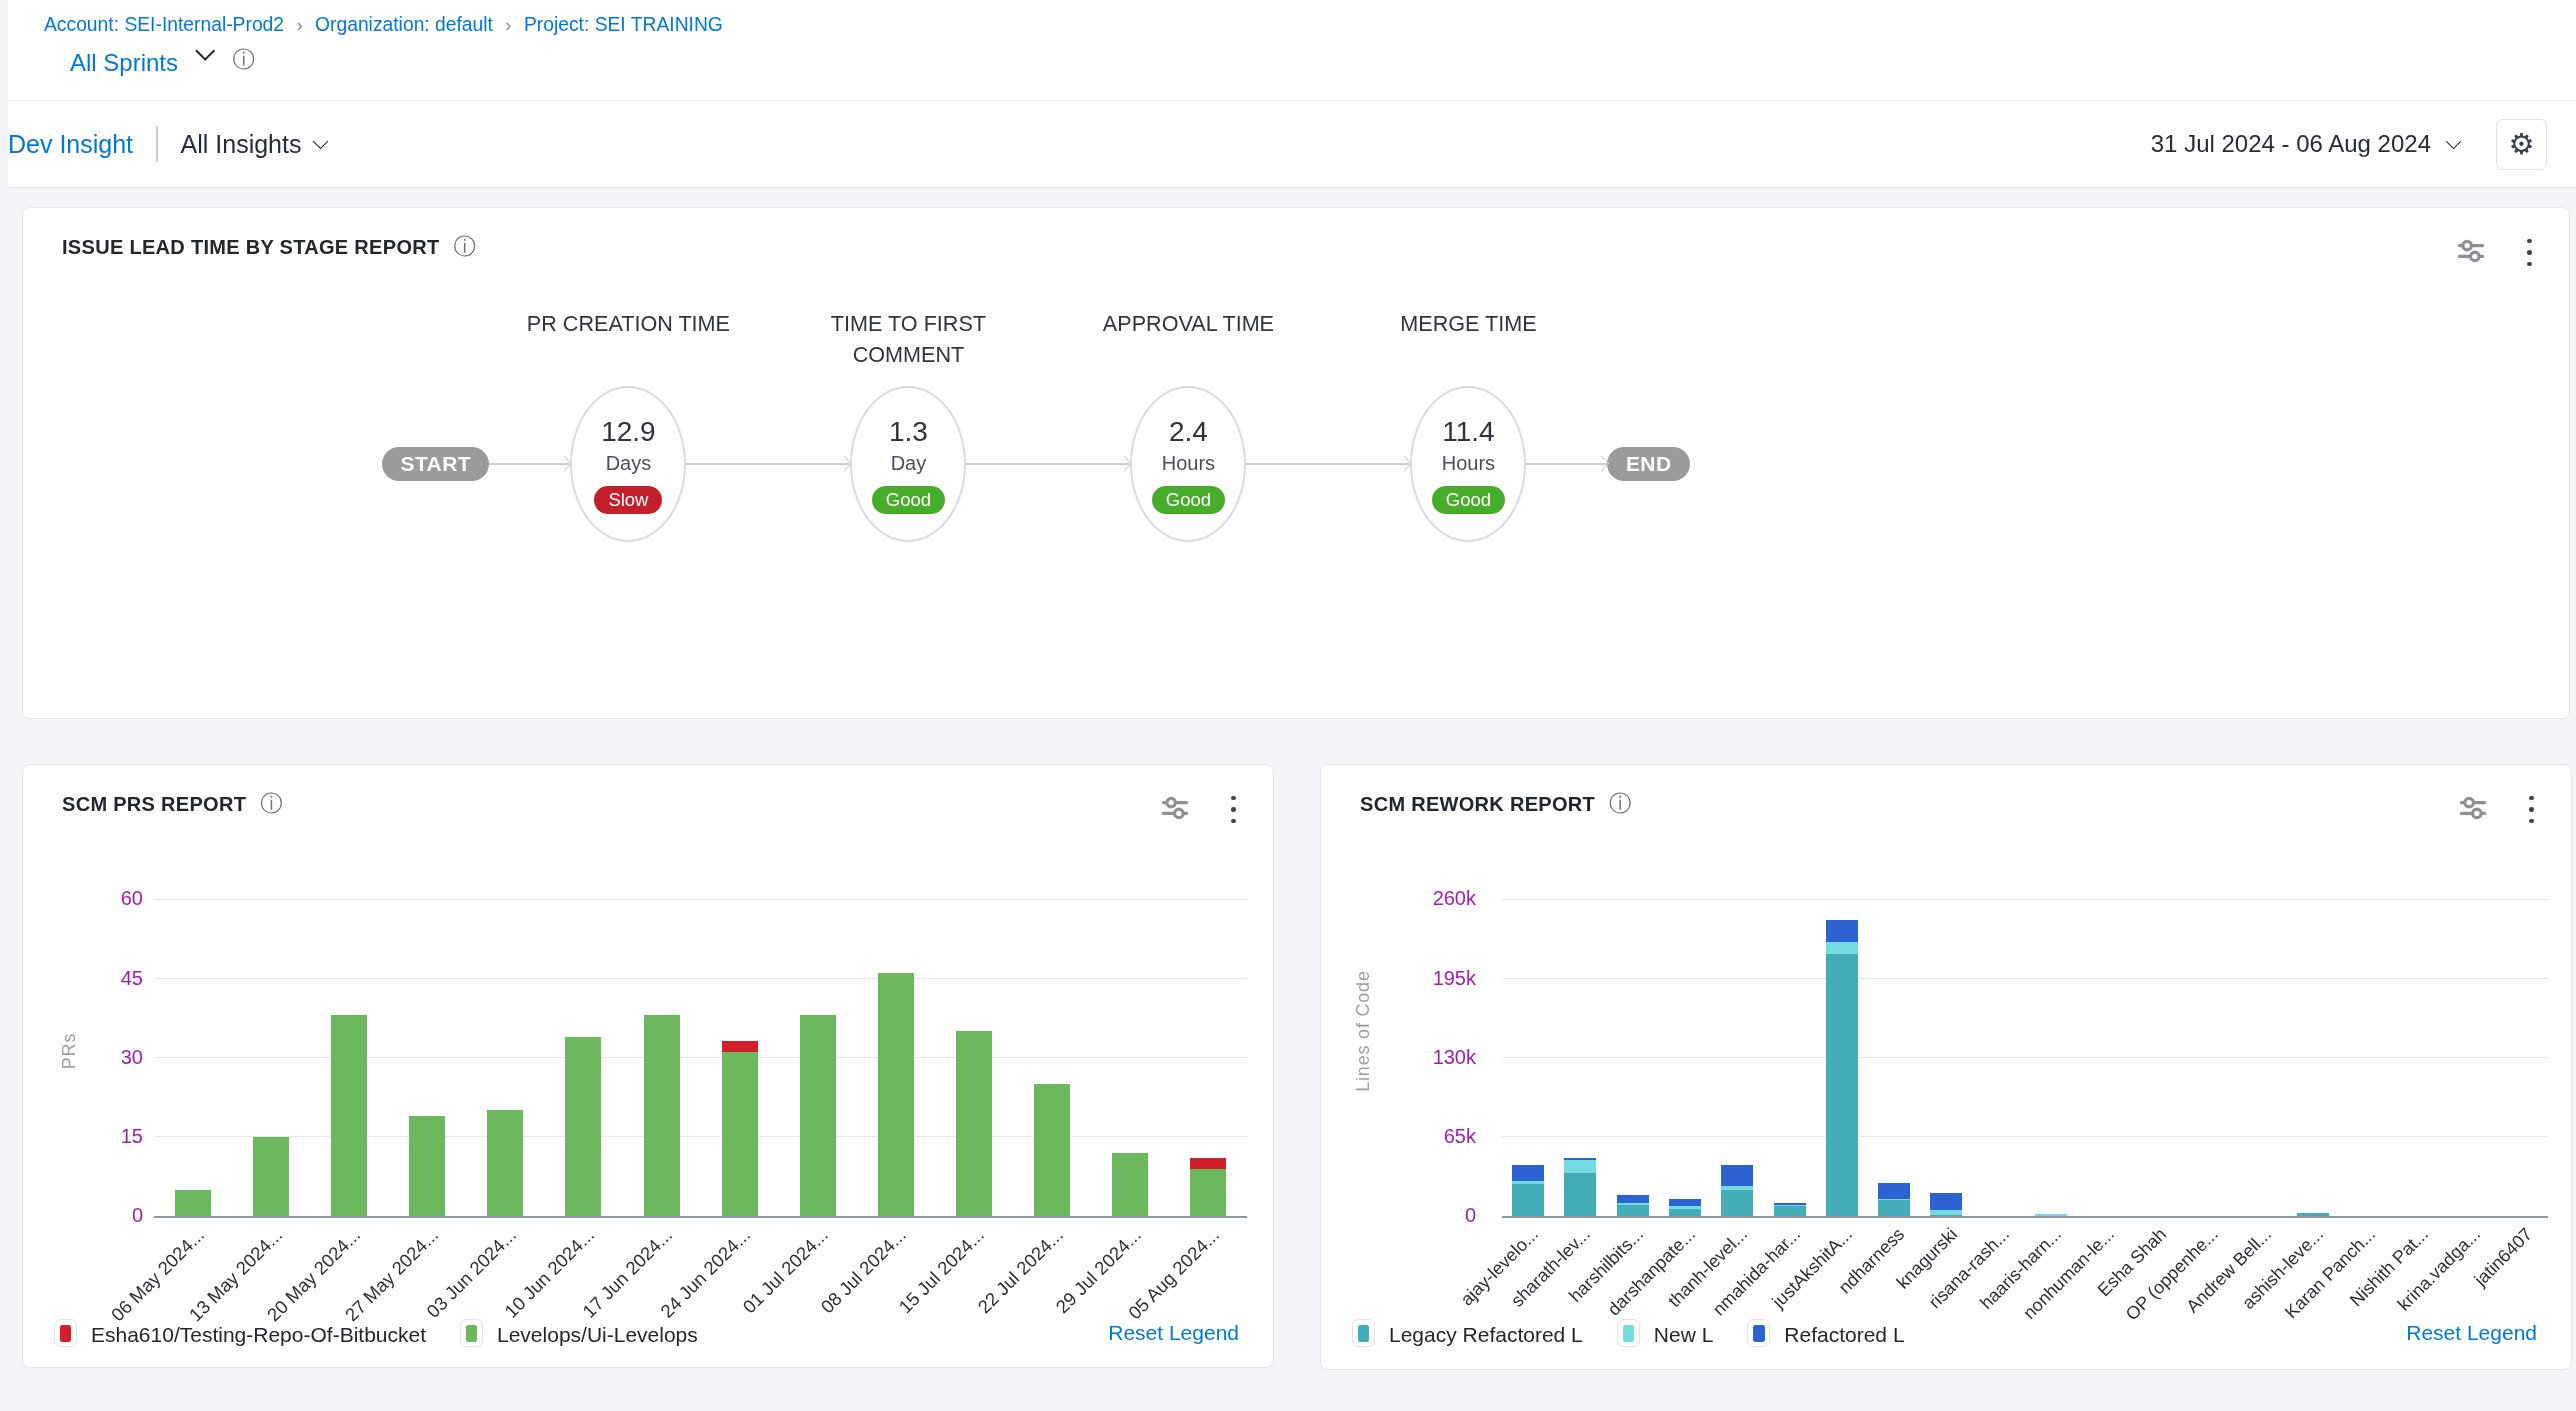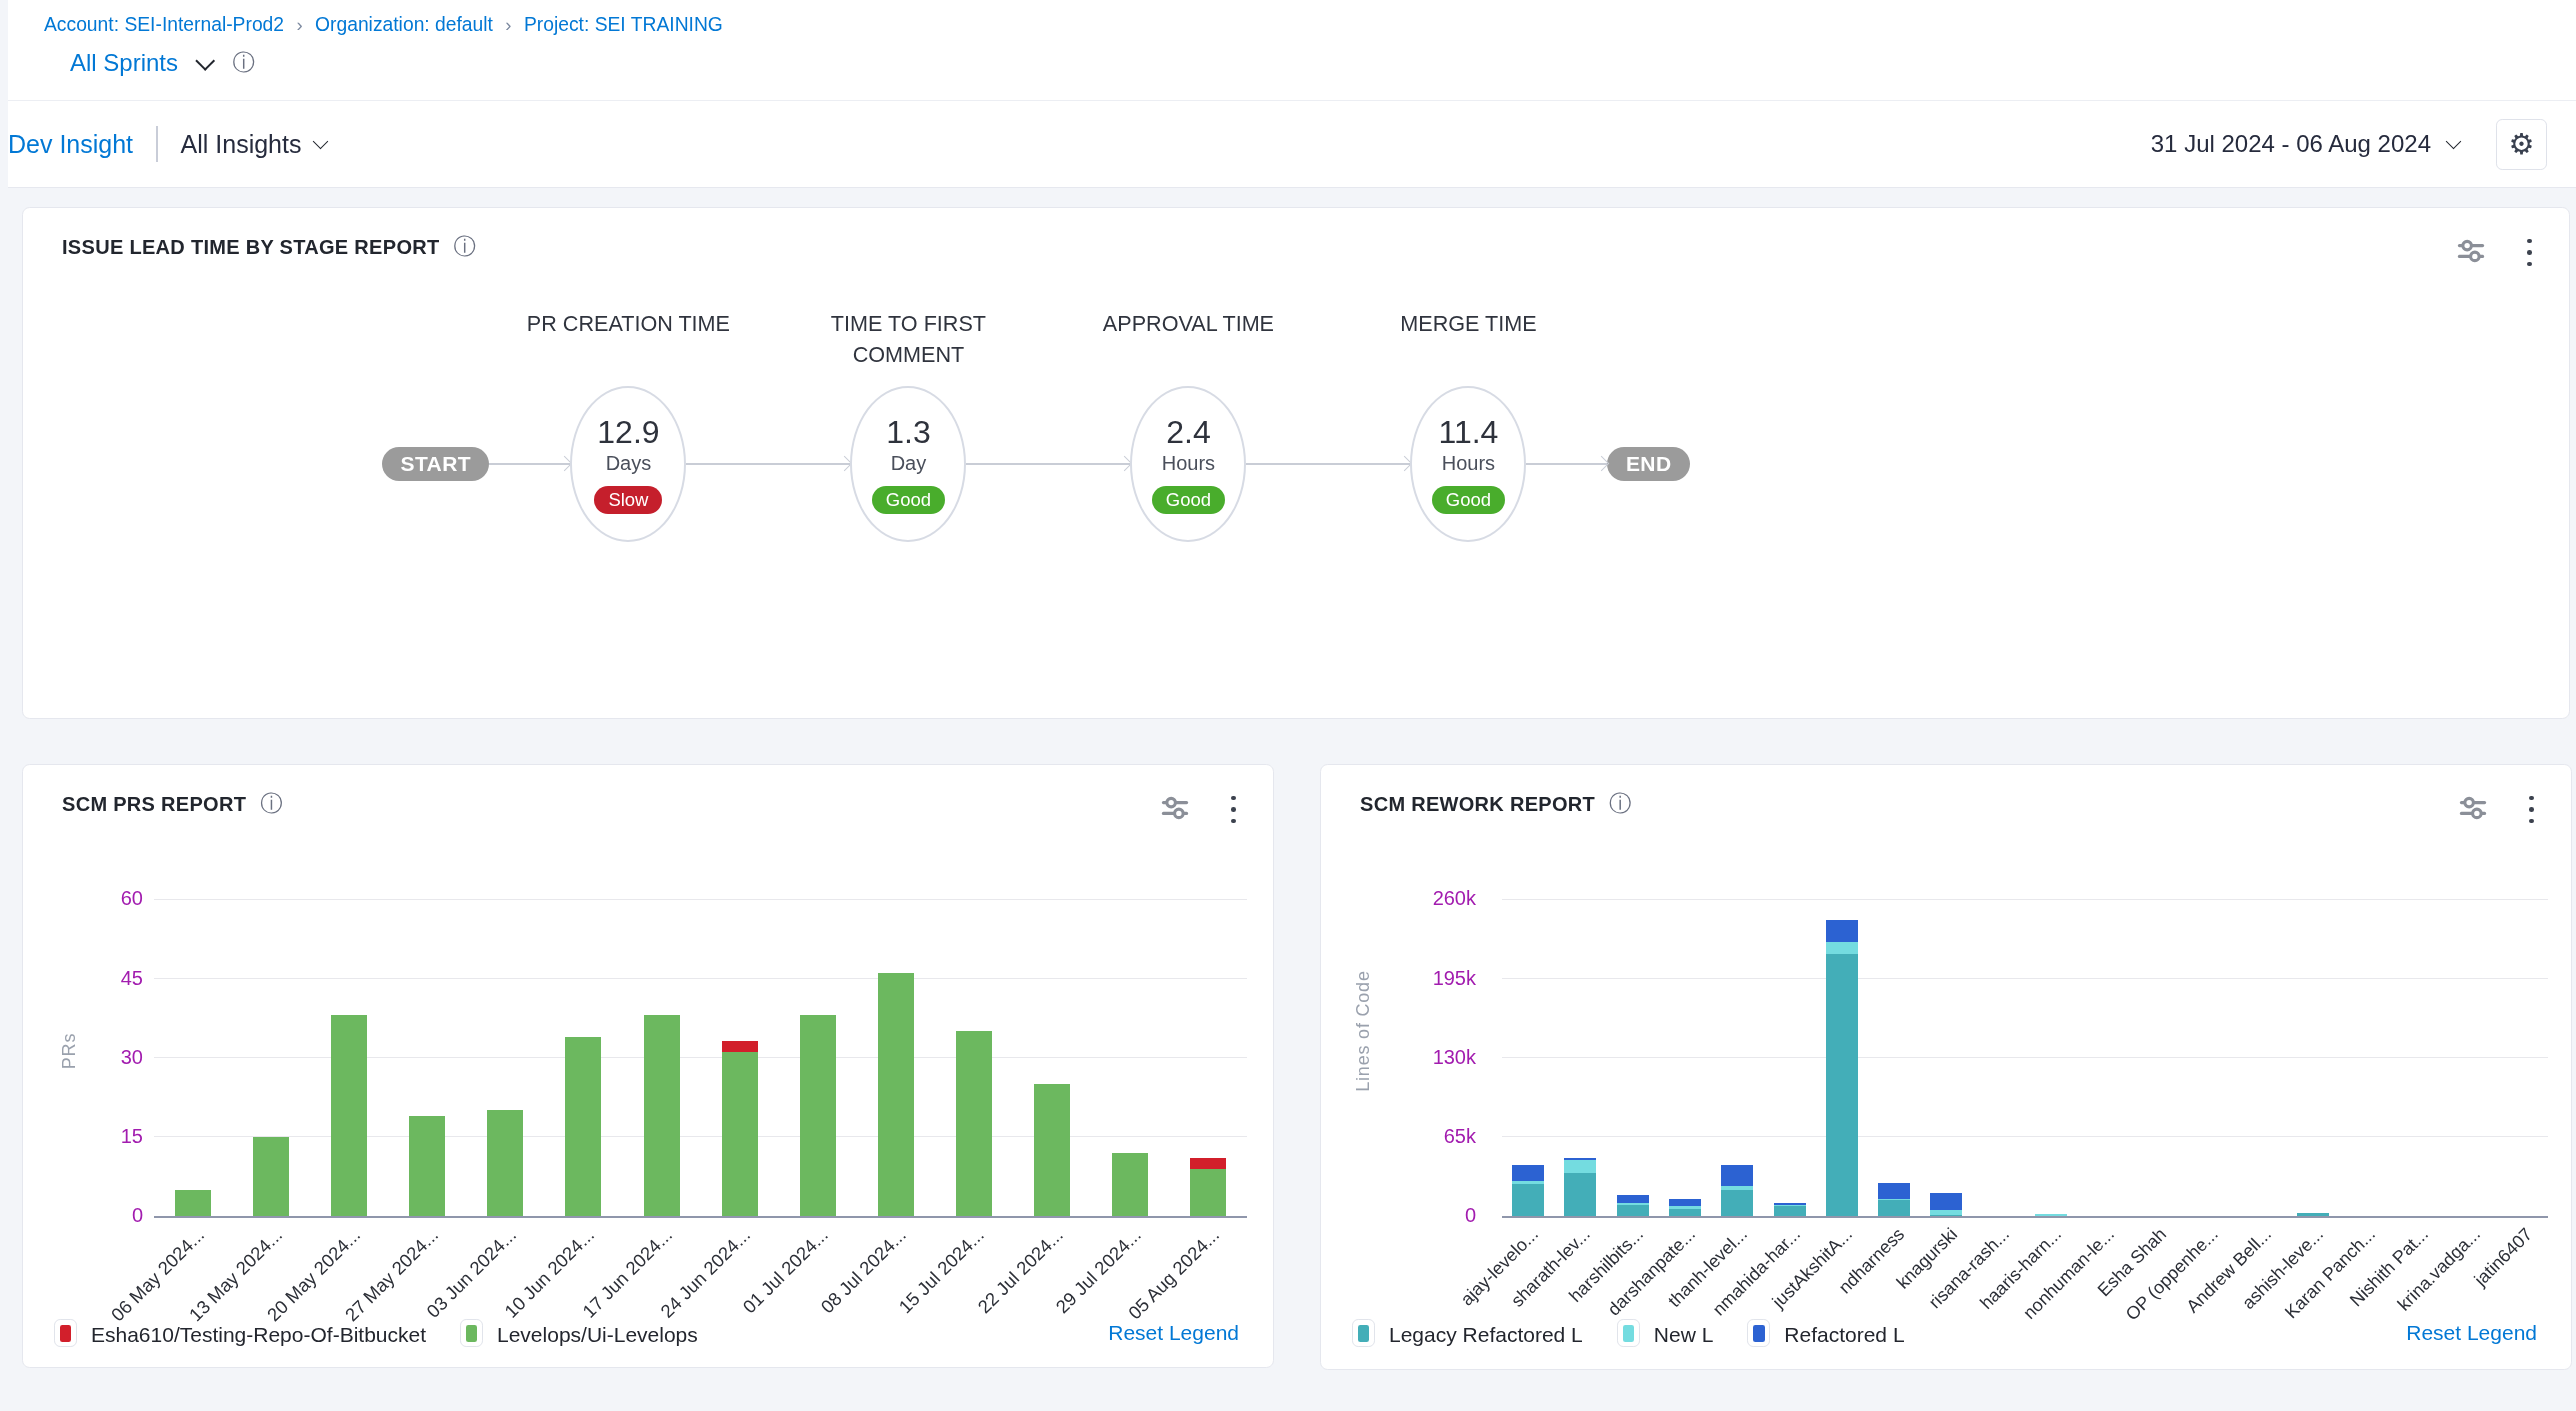--- a/index.html
+++ b/index.html
@@ -4,21 +4,21 @@
 <style>
   html,body{margin:0;padding:0;}
   body{font-family:"Liberation Sans",sans-serif;background:#f3f5f9;}
   .page{position:relative;width:2576px;height:1412px;background:#f3f5f9;overflow:hidden;margin-left:8px;}
 
   
   .topbar{position:absolute;left:0;top:0;width:2576px;height:100px;background:#fff;}
   .breadcrumb{position:absolute;left:36px;top:14px;display:flex;align-items:center;gap:12.4px;font-size:19.3px;}
   .crumb{color:#0278d5;cursor:pointer;}
   .crumb-sep{color:#7d8aa0;font-size:18.5px;}
-  .sprint-row{position:absolute;left:62px;top:49px;display:flex;align-items:center;gap:20px;}
+  .sprint-row{position:absolute;left:62px;top:49px;display:flex;align-items:flex-start;gap:20px;}
   .sprint-label{font-size:24px;font-weight:500;color:#0278d5;}
   .chev{display:inline-block;width:10px;height:10px;border-right:1.9px solid #22262e;border-bottom:1.9px solid #22262e;transform:rotate(45deg);margin-top:-4.6px;}
   .chev.big{width:12.4px;height:12.4px;border-width:2.3px;}
   .info-glyph{font-size:22.4px;color:#6a7080;line-height:22.4px;}
 
   
   .header-row{position:absolute;left:0;top:100px;width:2576px;height:88px;background:#fff;border-top:0.8px solid #eceef3;border-bottom:0.8px solid #e6e8ef;display:flex;align-items:center;box-sizing:border-box;}
   .insight-name{font-size:25px;color:#0278d5;}
   .hsep{width:1.5px;height:36px;background:#c9cdd8;margin:0 23px;}
   .collection{font-size:25px;color:#262b3d;font-weight:500;display:flex;align-items:center;gap:14px;}
@@ -49,21 +49,21 @@
   .show-label{color:#3d4254;font-weight:500;}
   .show-value{color:#22262e;}
   .show-chev{margin-left:auto;}
   .flow{position:absolute;left:359px;top:100px;display:flex;align-items:flex-start;}
   .flow-pill{height:34px;padding:0 18.5px;border-radius:18.5px;background:#9b9b9b;color:#fff;font-weight:700;font-size:21px;display:flex;align-items:center;margin-top:139px;letter-spacing:0.4px;}
   .flow-arrow{height:1.5px;background:#c9cdd6;margin-top:155px;position:relative;}
   .flow-arrow::after{content:"";position:absolute;right:0.8px;top:-5.4px;width:10px;height:10px;border-top:1.5px solid #c9cdd6;border-right:1.5px solid #c9cdd6;transform:rotate(45deg);}
   .stage{width:116px;height:234px;position:relative;}
   .stage-title{position:absolute;top:0;left:50%;transform:translateX(-50%);width:255px;text-align:center;font-size:21.6px;font-weight:500;color:#30343e;line-height:31px;}
   .stage-circle{position:absolute;top:78px;left:0;width:116px;height:156px;border:2.3px solid #d7dbe4;border-radius:50%;background:#fff;box-sizing:border-box;display:flex;flex-direction:column;align-items:center;justify-content:center;}
-  .stage-value{font-size:32px;font-weight:500;color:#2e323c;line-height:36px;}
+  .stage-value{font-size:28px;font-weight:500;color:#2e323c;line-height:36px;}
   .stage-unit{font-size:20px;color:#4a4f5b;margin-top:1.5px;}
   .stage-badge{margin-top:10.8px;font-size:18.5px;color:#fff;padding:3.1px 14px;border-radius:15.4px;}
   .lead-legend{position:absolute;left:40px;top:652px;display:flex;align-items:center;gap:39px;font-size:21.6px;color:#23272f;}
   .lead-legend .item{display:flex;align-items:center;}
   .lead-legend .sq{width:21.6px;height:21.6px;border-radius:4.6px;margin-right:14px;}
 
   
   .ticks{position:absolute;top:134px;width:93px;height:317px;}
   #prs-panel .ticks{left:27px;}
   #rework-panel .ticks{left:62px;}

